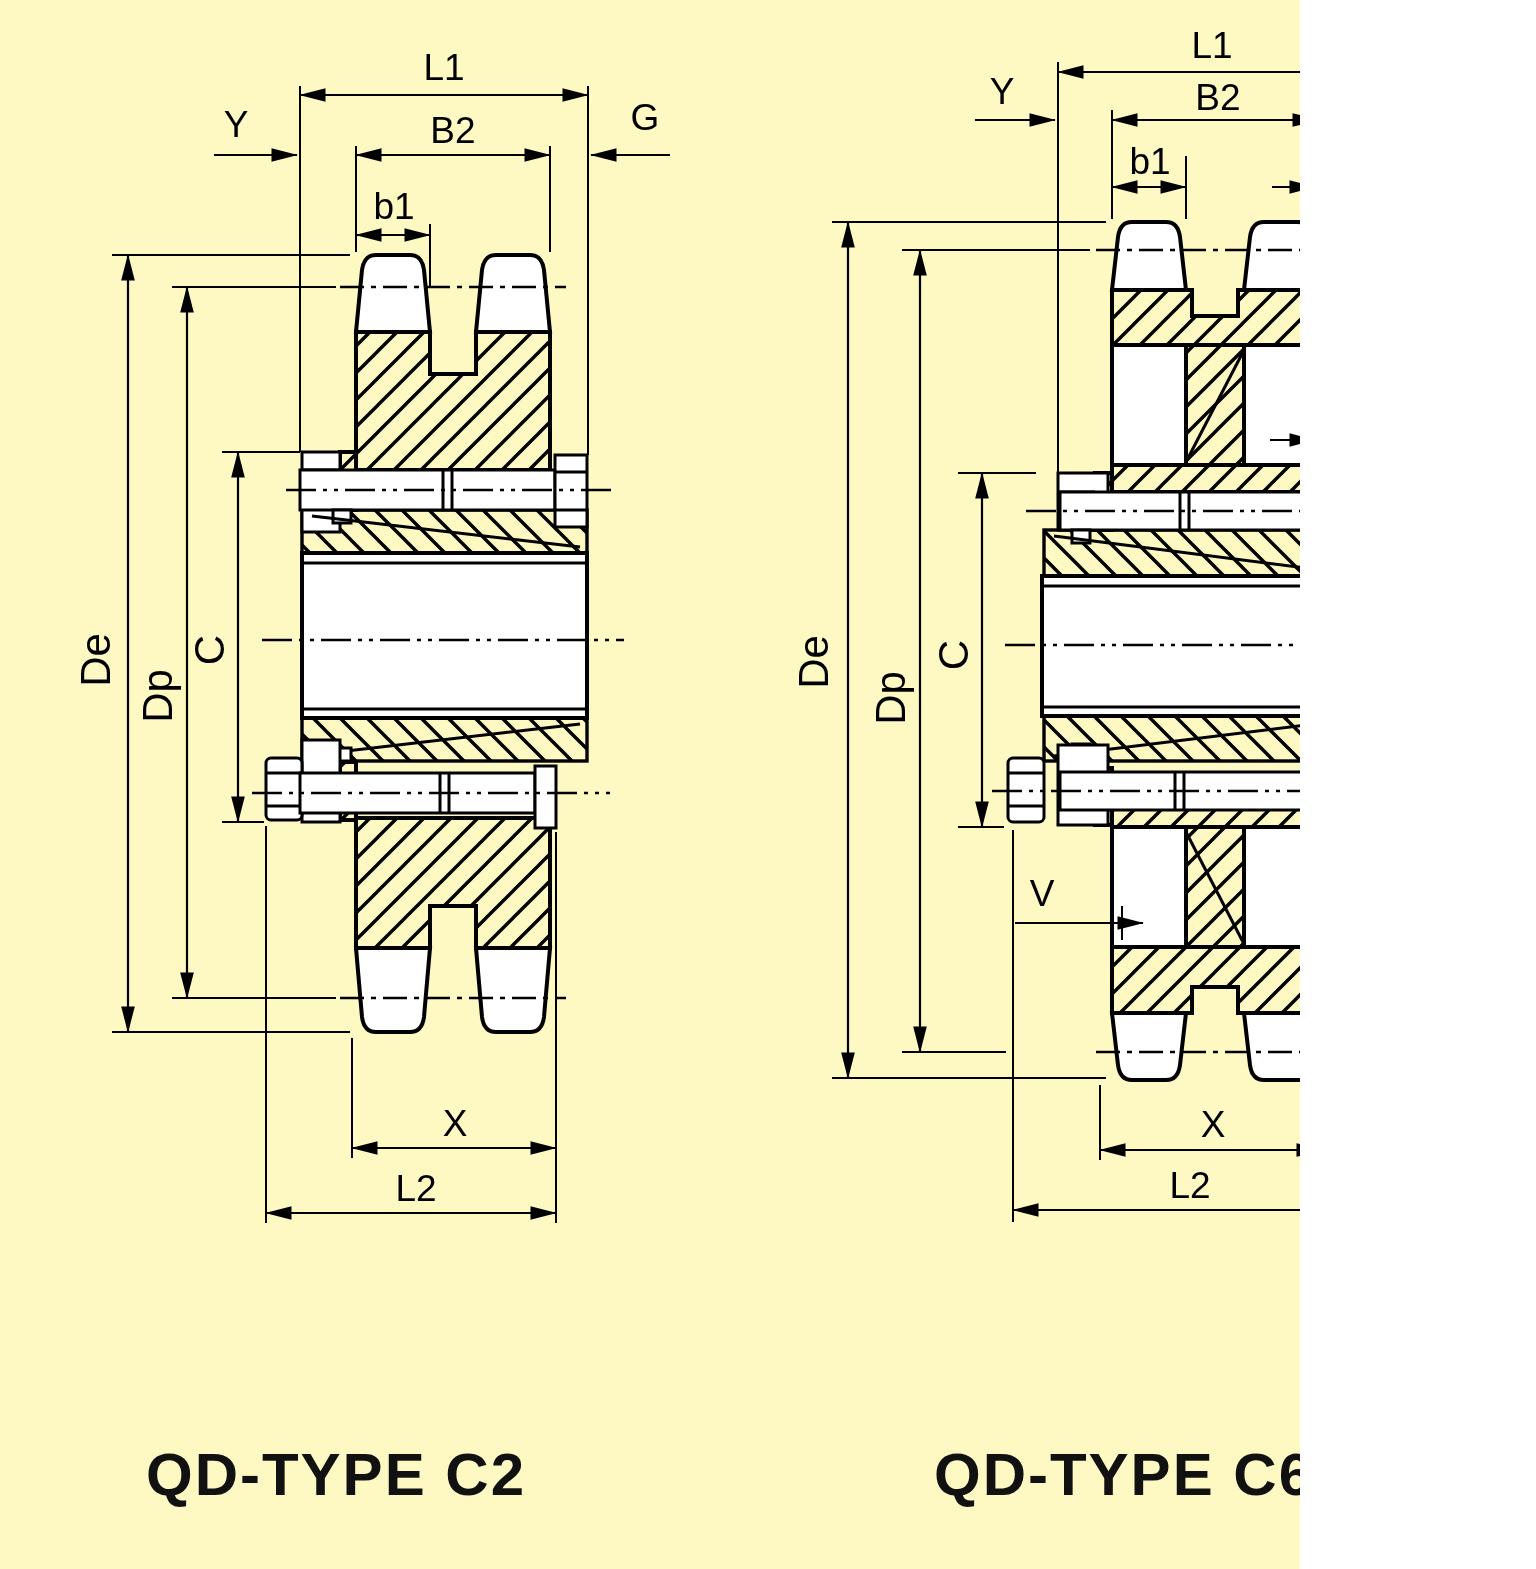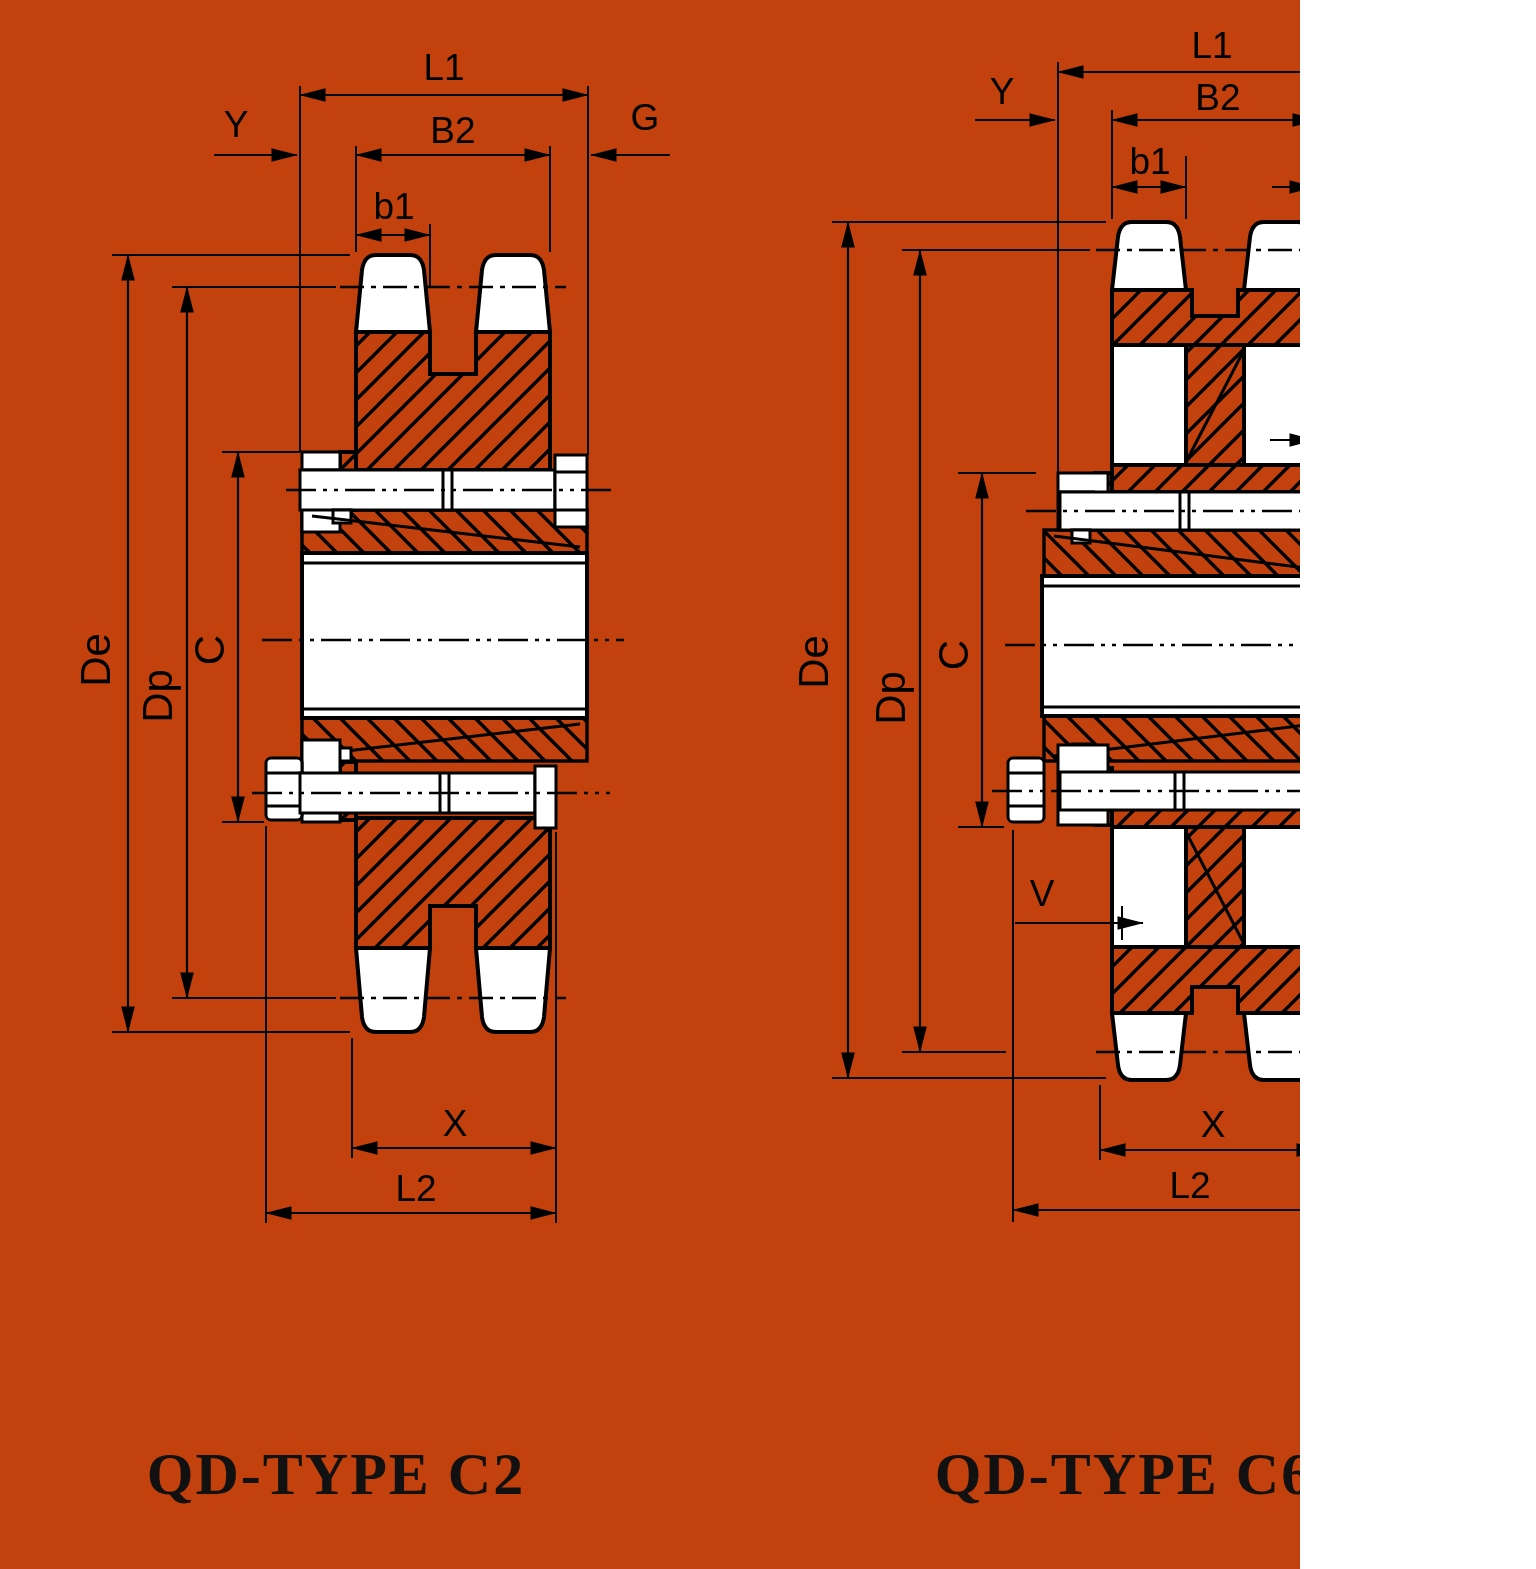--- a/index.html
+++ b/index.html
@@ -1,19 +1,19 @@
 <!DOCTYPE html>
 <html><head>
 <meta charset="utf-8">
 <style>
   html,body{margin:0;padding:0;background:#ffffff;}
-  #stage{position:relative;width:1300px;height:1569px;background:#c2410c;overflow:hidden;
+  #stage{position:relative;width:1300px;height:1569px;background:#fef9c3;overflow:hidden;
          font-family:"Liberation Sans",sans-serif;}
   #drawing{position:absolute;left:0;top:0;}
-  .title{position:absolute;transform:translateX(-50%);font-family:Liberation Serif, serif;
+  .title{position:absolute;transform:translateX(-50%);font-family:Liberation Sans, sans-serif;
          font-weight:bold;font-size:60px;color:#111;letter-spacing:2px;white-space:nowrap;}
   
   .white{fill:#ffffff;stroke:#000;stroke-width:4;}
   .white3{fill:#ffffff;stroke:#000;stroke-width:3;}
   .h1{fill:url(#hatch1);stroke:#000;stroke-width:4;}
   .h2{fill:url(#hatch2);stroke:#000;stroke-width:3.4;}
   .det{stroke:#000;stroke-width:3;fill:none;}
   .thin{stroke:#000;stroke-width:2;fill:none;}
   .dim{stroke:#000;stroke-width:2.2;fill:none;}
   .cl{stroke:#000;stroke-width:2.4;fill:none;stroke-dasharray:30 7 4 7 4 7;}

